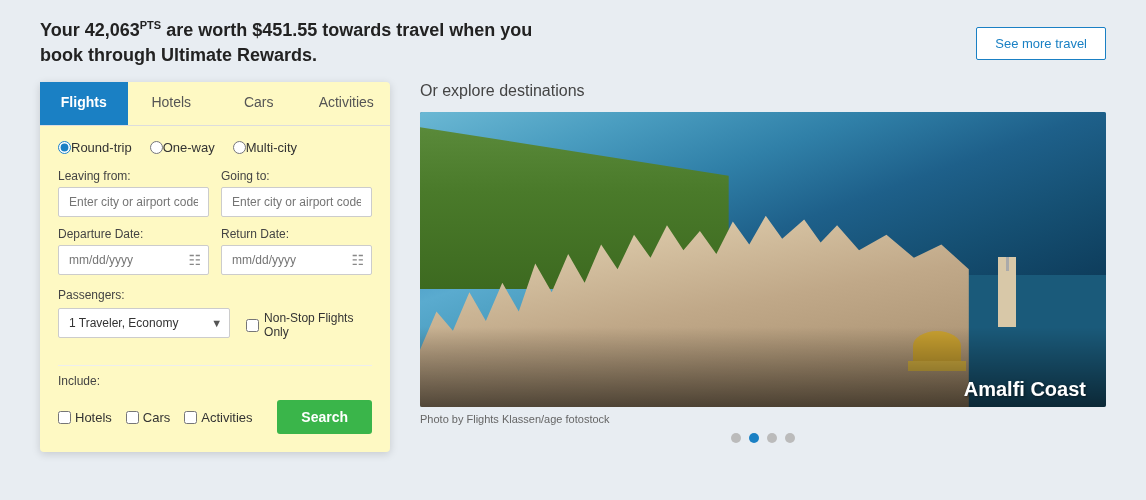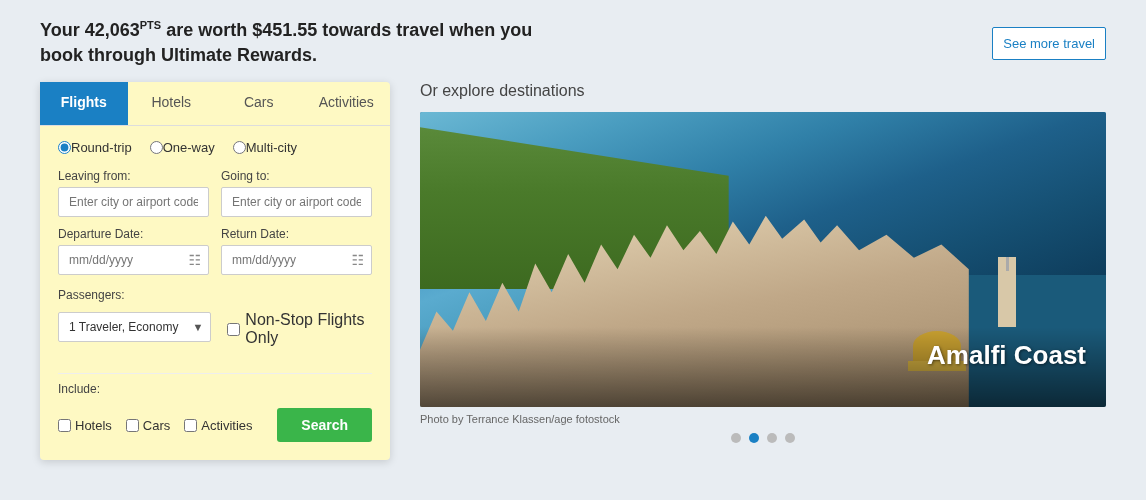--- a/index.html
+++ b/index.html
@@ -32,21 +32,21 @@
       font-weight: bold;
       color: #222;
       vertical-align: super;
       text-align: center;
     }
 
     .see-more-btn {
       border: 1.5px solid #1a80c4;
       background: #fff;
       color: #1a80c4;
-      padding: 8px 10px;
+      padding: 8px 18px;
       font-size: 13px;
       cursor: pointer;
       border-radius: 2px;
       white-space: nowrap;
     }
 
     .main-content {
       display: flex;
       padding: 0 40px;
       gap: 30px;
@@ -201,21 +201,21 @@
       align-items: center;
       gap: 6px;
       margin-top: 4px;
     }
 
     .nonstop-row input[type="checkbox"] {
       cursor: pointer;
     }
 
     .nonstop-label {
-      font-size: 16px;
+      font-size: 12px;
       color: #333;
     }
 
     .include-row {
       margin-top: 20px;
       border-top: 1px solid #eee;
       padding-top: 8px;
     }
 
     .include-label {
@@ -293,24 +293,24 @@
         #5aabcf 35%,
         #4a9dbf 45%,
         #2d7a9e 55%,
         #1a5a7a 65%
       );
       position: relative;
     }
 
     .coast-label {
       position: absolute;
-      bottom: 36px;
+      bottom: 6px;
       right: 20px;
       color: #fff;
-      font-size: 26px;
+      font-size: 20px;
       font-weight: bold;
       text-shadow: 1px 1px 3px rgba(0,0,0,0.5);
       text-align: right;
     }
 
     .photo-credit {
       font-size: 11px;
       color: #666;
       margin-top: 6px;
     }
@@ -461,21 +461,21 @@
 
         <div style="position:absolute;bottom:80px;right:90px;width:18px;height:70px;background:#d8c8a8;">
           <div style="width:3px;height:14px;background:#aaa;margin:0 auto;"></div>
         </div>
 
         <div style="position:absolute;bottom:0;left:0;right:0;height:80px;background:linear-gradient(transparent,rgba(0,0,0,0.55));"></div>
 
         <div class="coast-label">Amalfi Coast</div>
       </div>
     </div>
-    <div class="photo-credit">Photo by Terrance Klassen/age fotostock</div>
+    <div class="photo-credit">Photo by Flights Klassen/age fotostock</div>
     <div class="carousel-dots">
       <div class="dot"></div>
       <div class="dot active"></div>
       <div class="dot"></div>
       <div class="dot"></div>
     </div>
   </div>
 
 </div>
 

